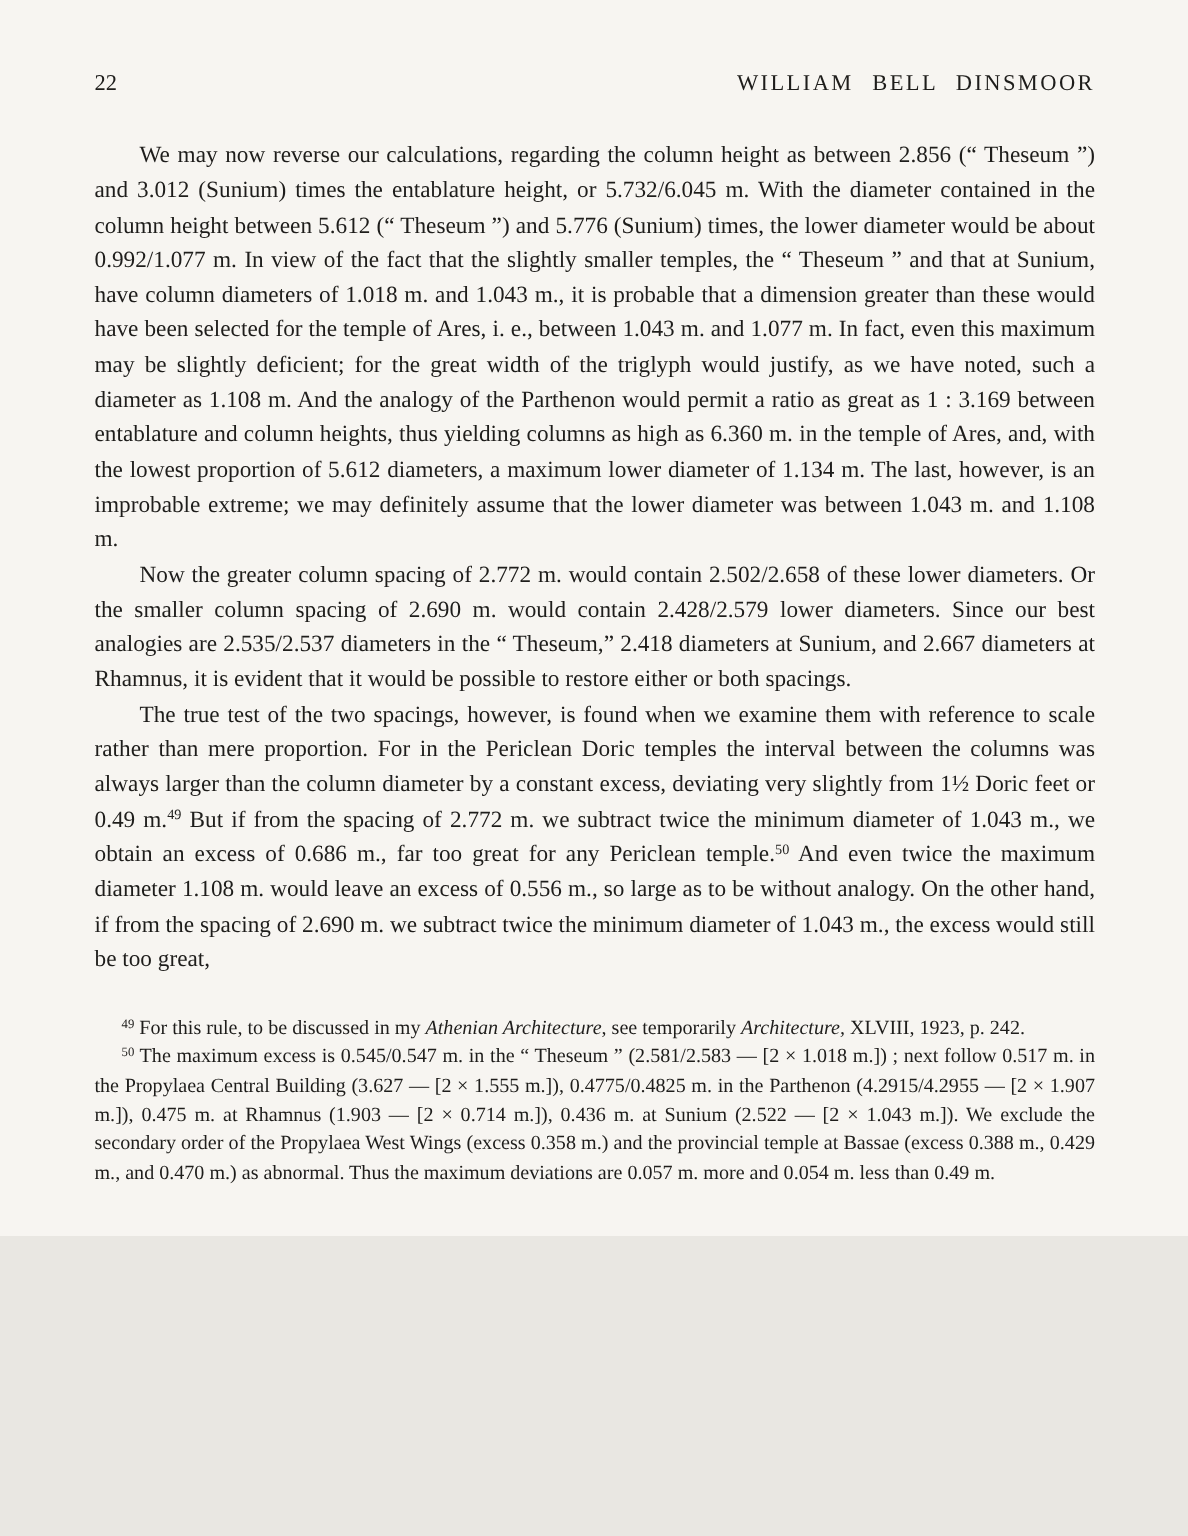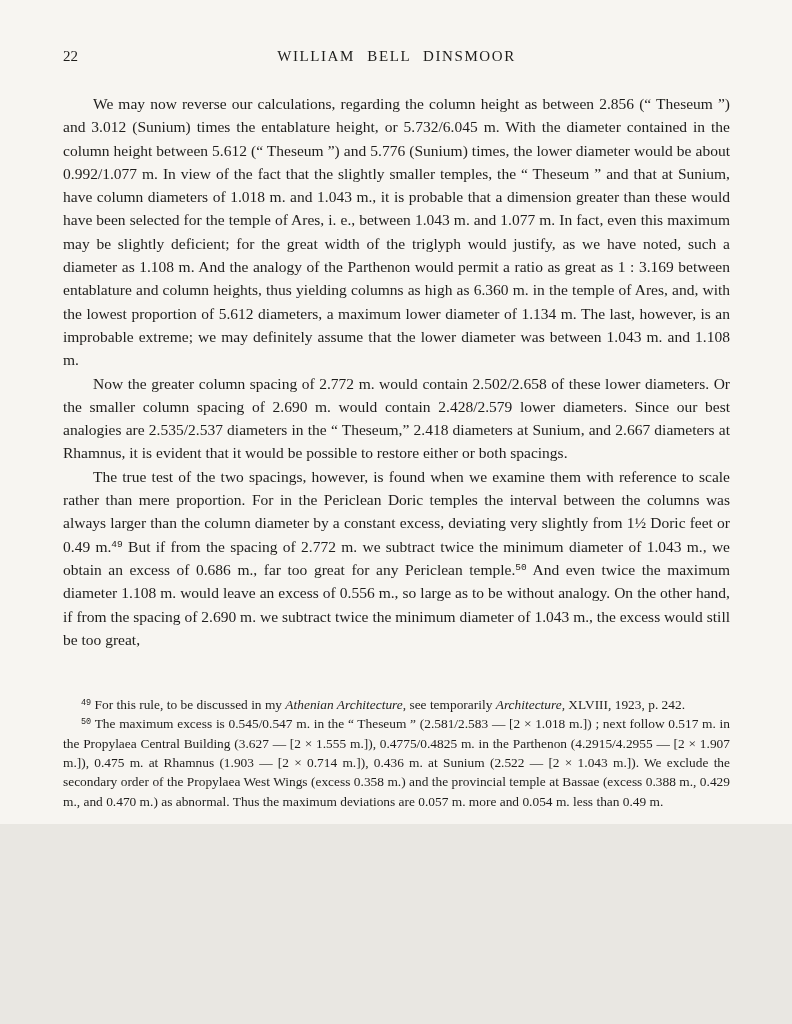--- a/index.html
+++ b/index.html
@@ -25,21 +25,21 @@
     margin-bottom: 26px;
   }
   .page-num {
     position: absolute;
     left: 0;
     top: 0;
     font-size: 15px;
   }
   .running-head {
     display: block;
-    text-align: center;
+    text-align: right;
     font-size: 15px;
     letter-spacing: 1.6px;
     word-spacing: 7px;
   }
   .text-block p {
     margin: 0;
     font-size: 15.5px;
     line-height: 23.3px;
     text-align: justify;
     text-justify: inter-word;
@@ -47,24 +47,23 @@
   .text-block p.indent {
     text-indent: 30px;
   }
   .text-block p.no-indent {
     text-indent: 0;
   }
   sup.fn-ref {
     font-size: 9.5px;
     line-height: 0;
     vertical-align: 5px;
-    font-family: Liberation Mono, monospace;
   }
   .footnotes {
-    margin-top: 44px;
+    margin-top: 24px;
   }
   .footnotes p {
     margin: 0;
     font-size: 13.4px;
     line-height: 19.3px;
     text-align: justify;
     text-justify: inter-word;
     text-indent: 18px;
   }
   .footnotes sup.fn-ref {

